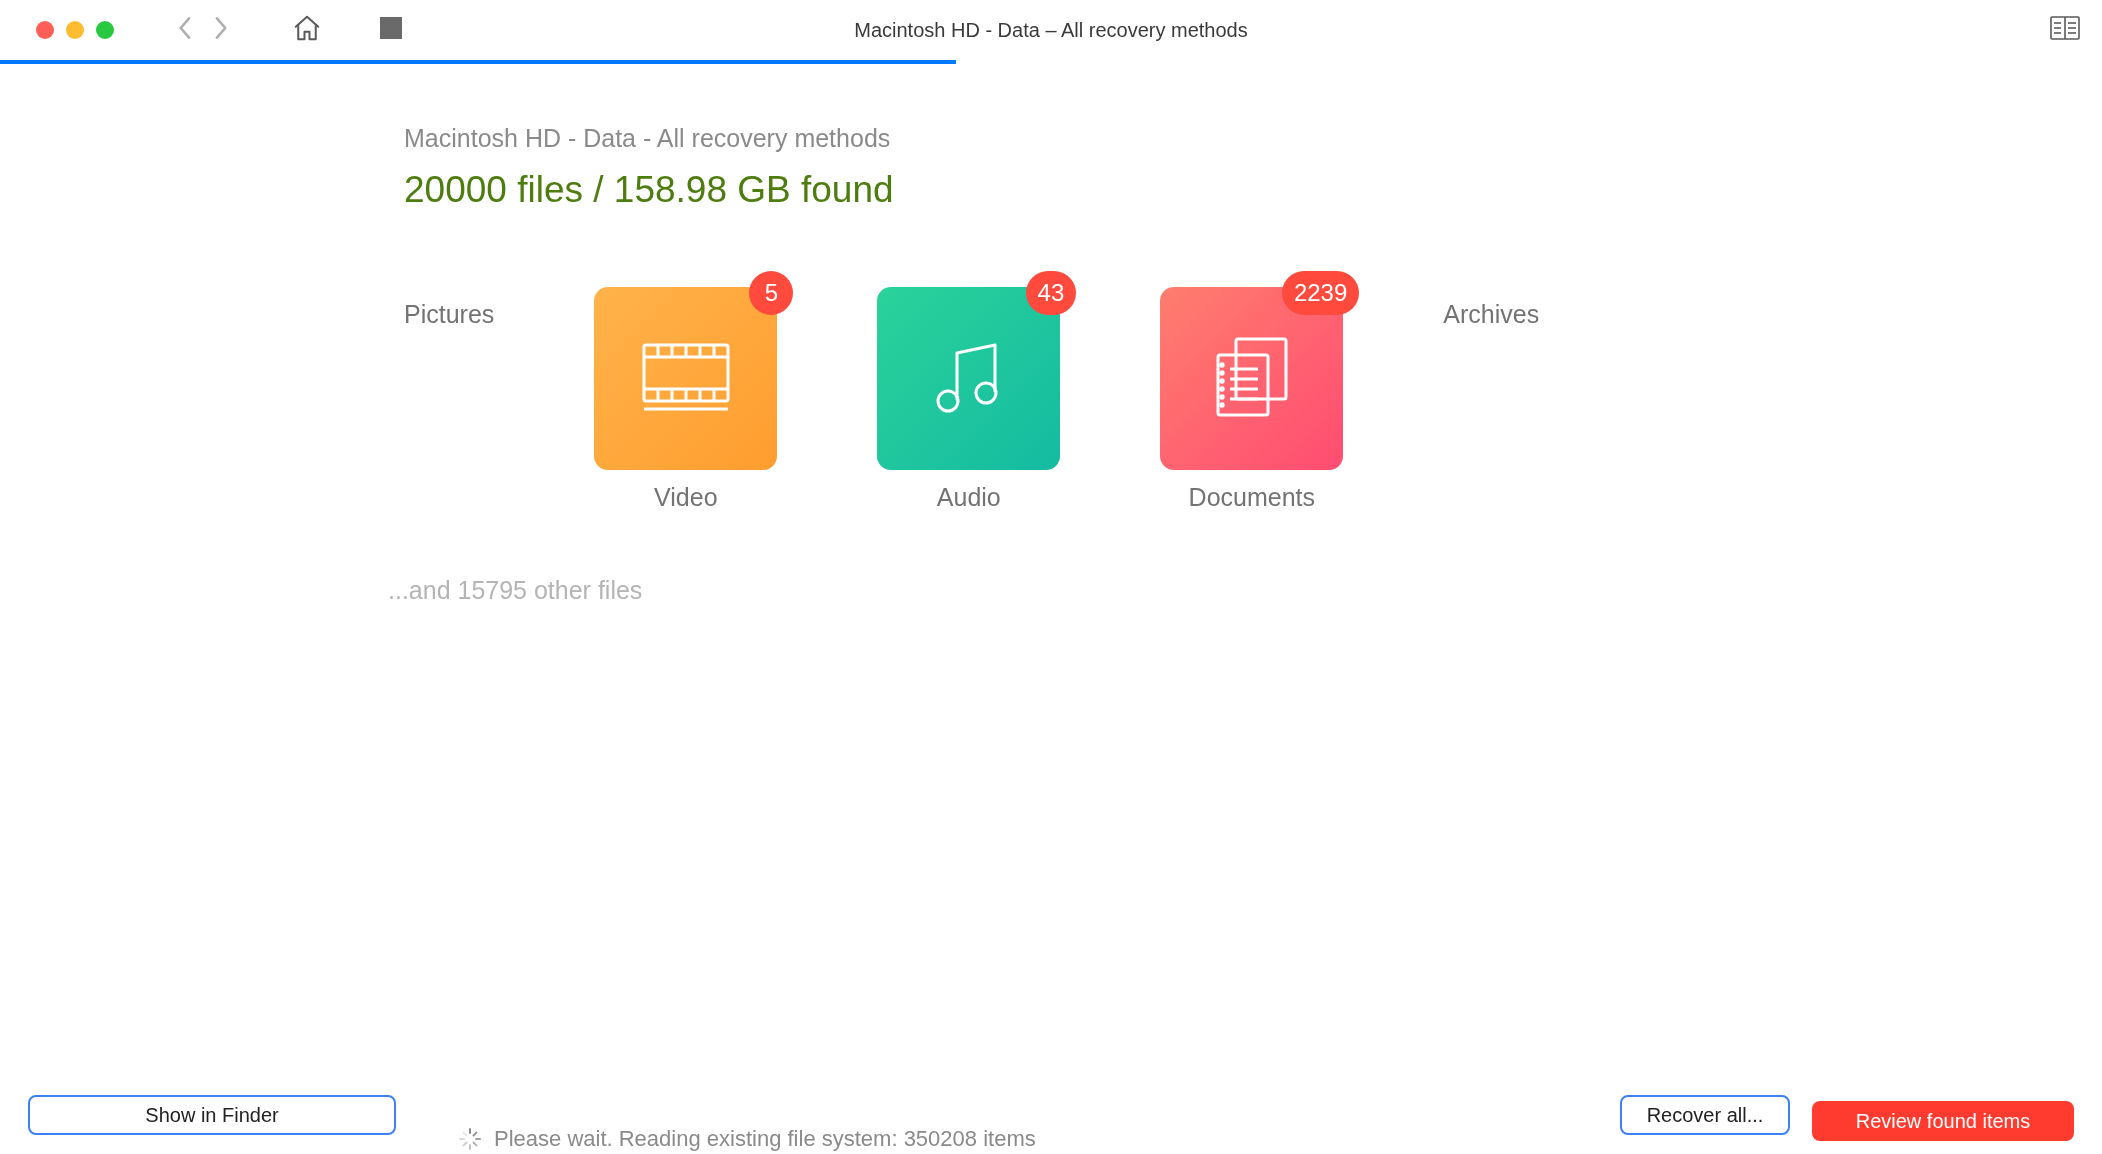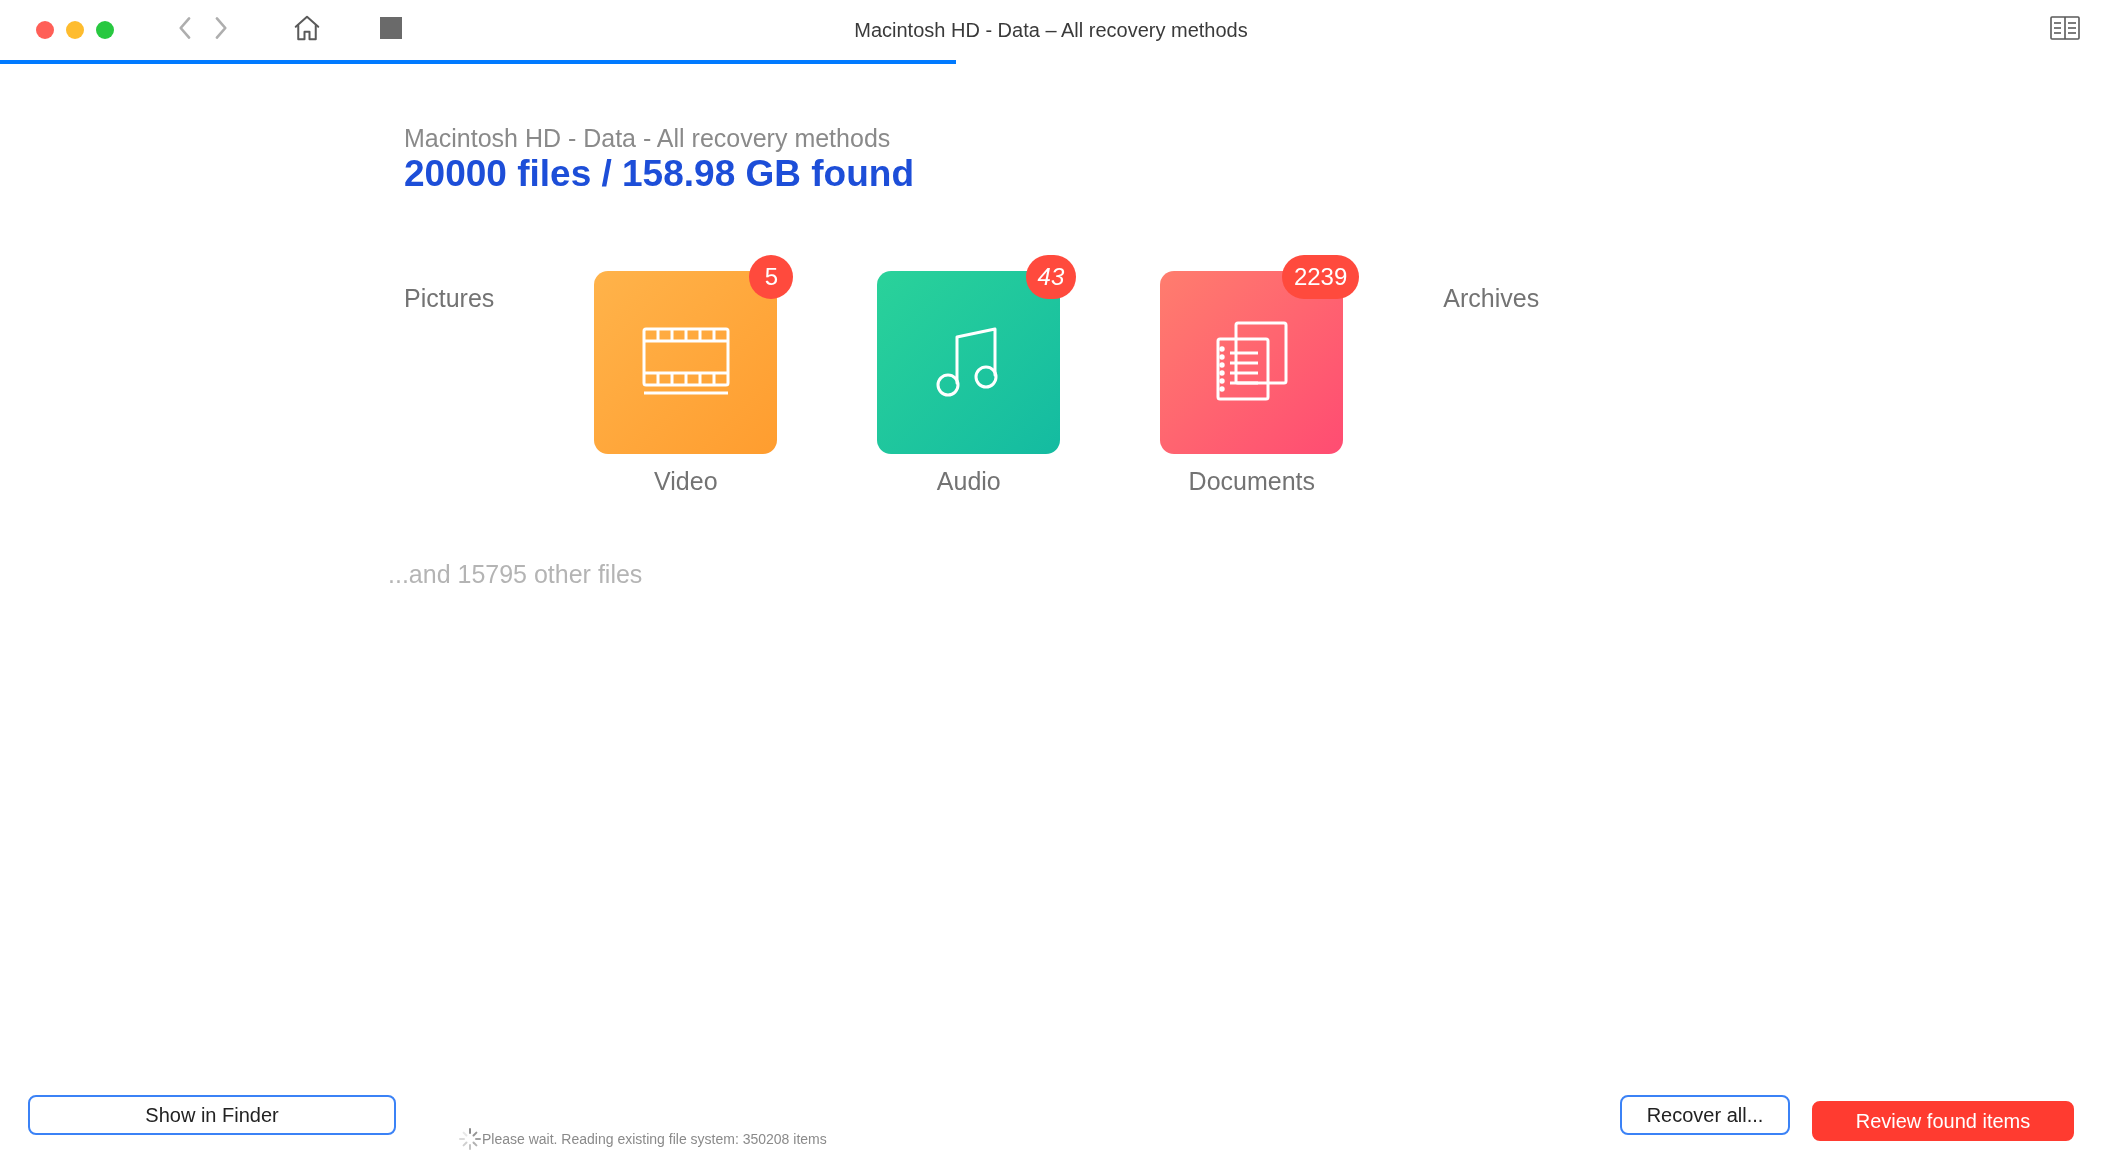--- a/index.html
+++ b/index.html
@@ -86,23 +86,23 @@
     .main {
       padding: 60px 0 0 404px;
     }
     .breadcrumb {
       font-size: 25px;
       color: #8a8a8a;
       font-weight: 400;
     }
     .summary {
       font-size: 37px;
-      font-weight: 700;
-      color: #1d4ed8;
-      margin-top: 0;
+      font-weight: 400;
+      color: #4d7c0f;
+      margin-top: 16px;
     }
 
     .categories {
       display: flex;
       gap: 100px;
       margin-top: 76px;
     }
     .category {
       display: flex;
       flex-direction: column;
@@ -114,21 +114,21 @@
       width: 183px;
       height: 183px;
       border-radius: 14px;
       display: flex;
       align-items: center;
       justify-content: center;
       position: relative;
     }
     .tile-pictures { background: linear-gradient(135deg, #2f87ff 0%, #6a55ff 100%); }
     .tile-video { background: linear-gradient(135deg, #ffb34a 0%, #ff9d2f 100%); }
-    .tile-audio { background: linear-gradient(135deg, #2ad29a 0%, #14bba1 100%); font-style: italic; }
+    .tile-audio { background: linear-gradient(135deg, #2ad29a 0%, #14bba1 100%); }
     .tile-documents { background: linear-gradient(135deg, #ff7d6e 0%, #ff4c72 100%); }
     .tile-archives { background: linear-gradient(135deg, #4ac3ff 0%, #2ea9ec 100%); }
 
     .badge {
       position: absolute;
       top: -16px;
       right: -16px;
       min-width: 44px;
       height: 44px;
       padding: 0 12px;
@@ -179,22 +179,23 @@
       border: 2px solid #3b82f6;
       background: #fff;
       color: #222;
     }
     .btn-show-finder {
       width: 368px;
     }
     .status {
       display: flex;
       align-items: center;
+      gap: 12px;
       color: #8a8a8a;
-      font-size: 14px;
+      font-size: 22px;
       margin-left: 40px;
       margin-top: 48px;
     }
     .spinner {
       width: 24px;
       height: 24px;
       position: relative;
       flex: 0 0 24px;
     }
     .spinner svg { display: block; }

